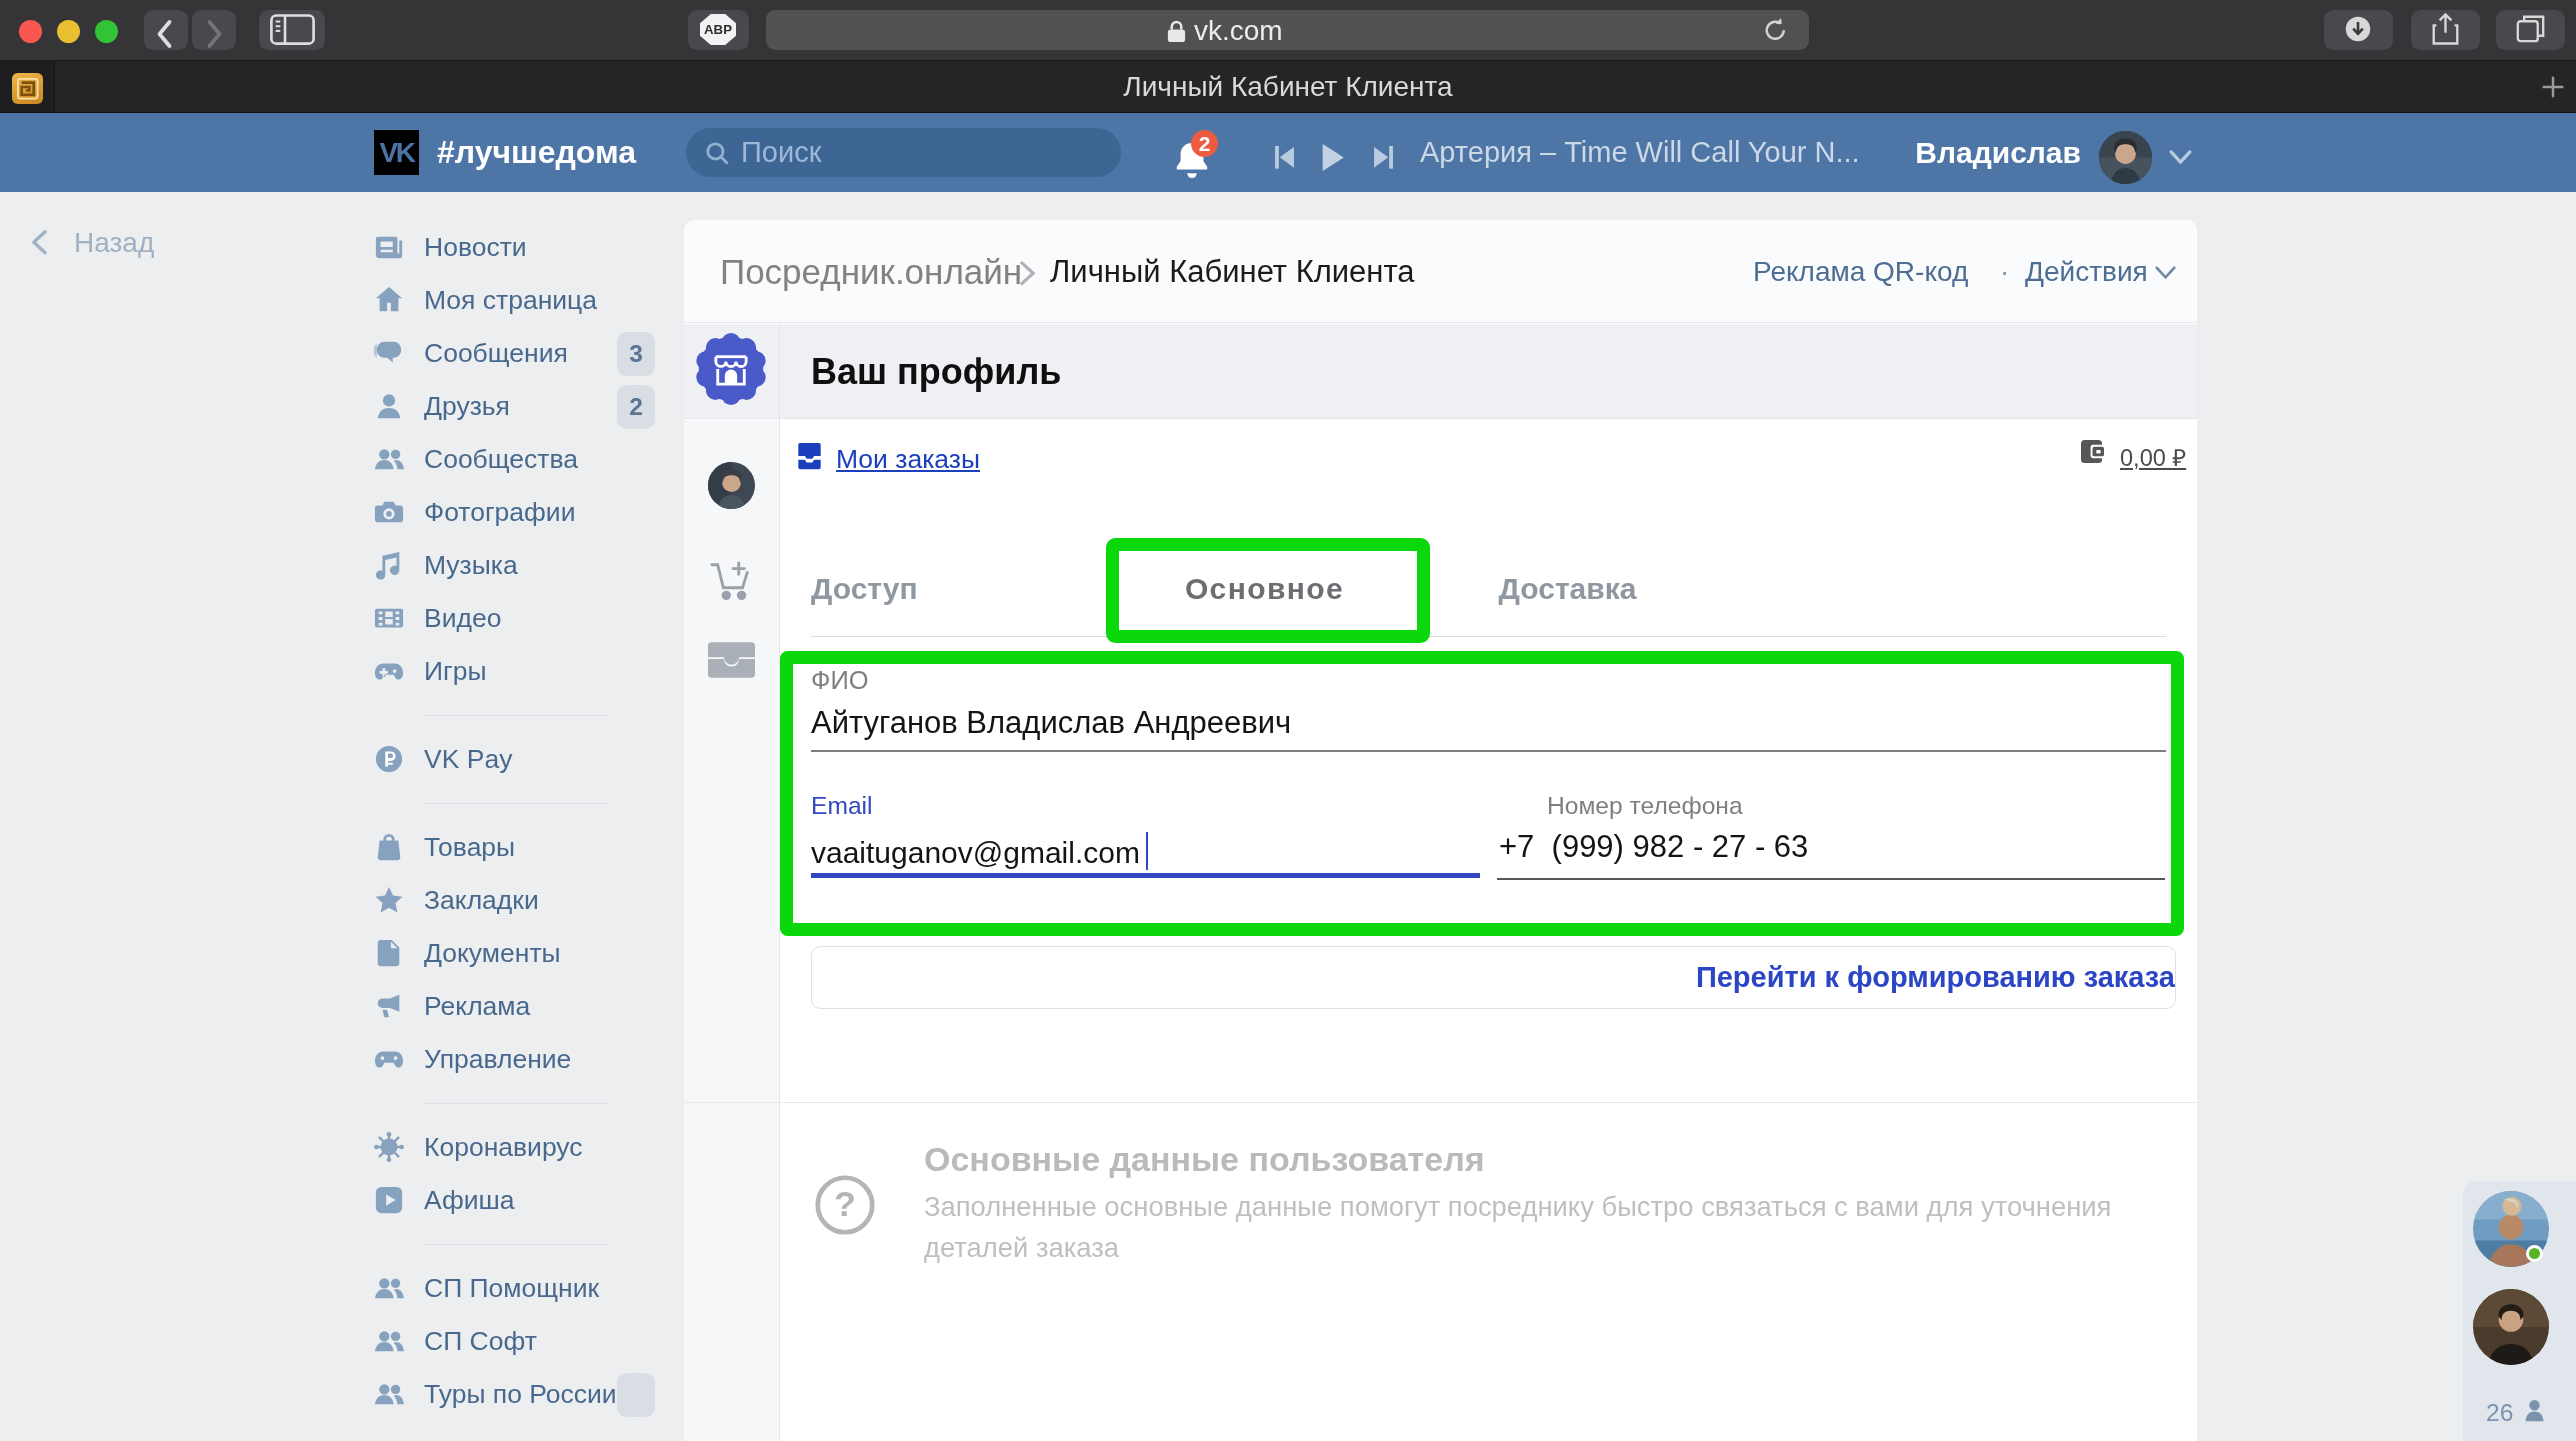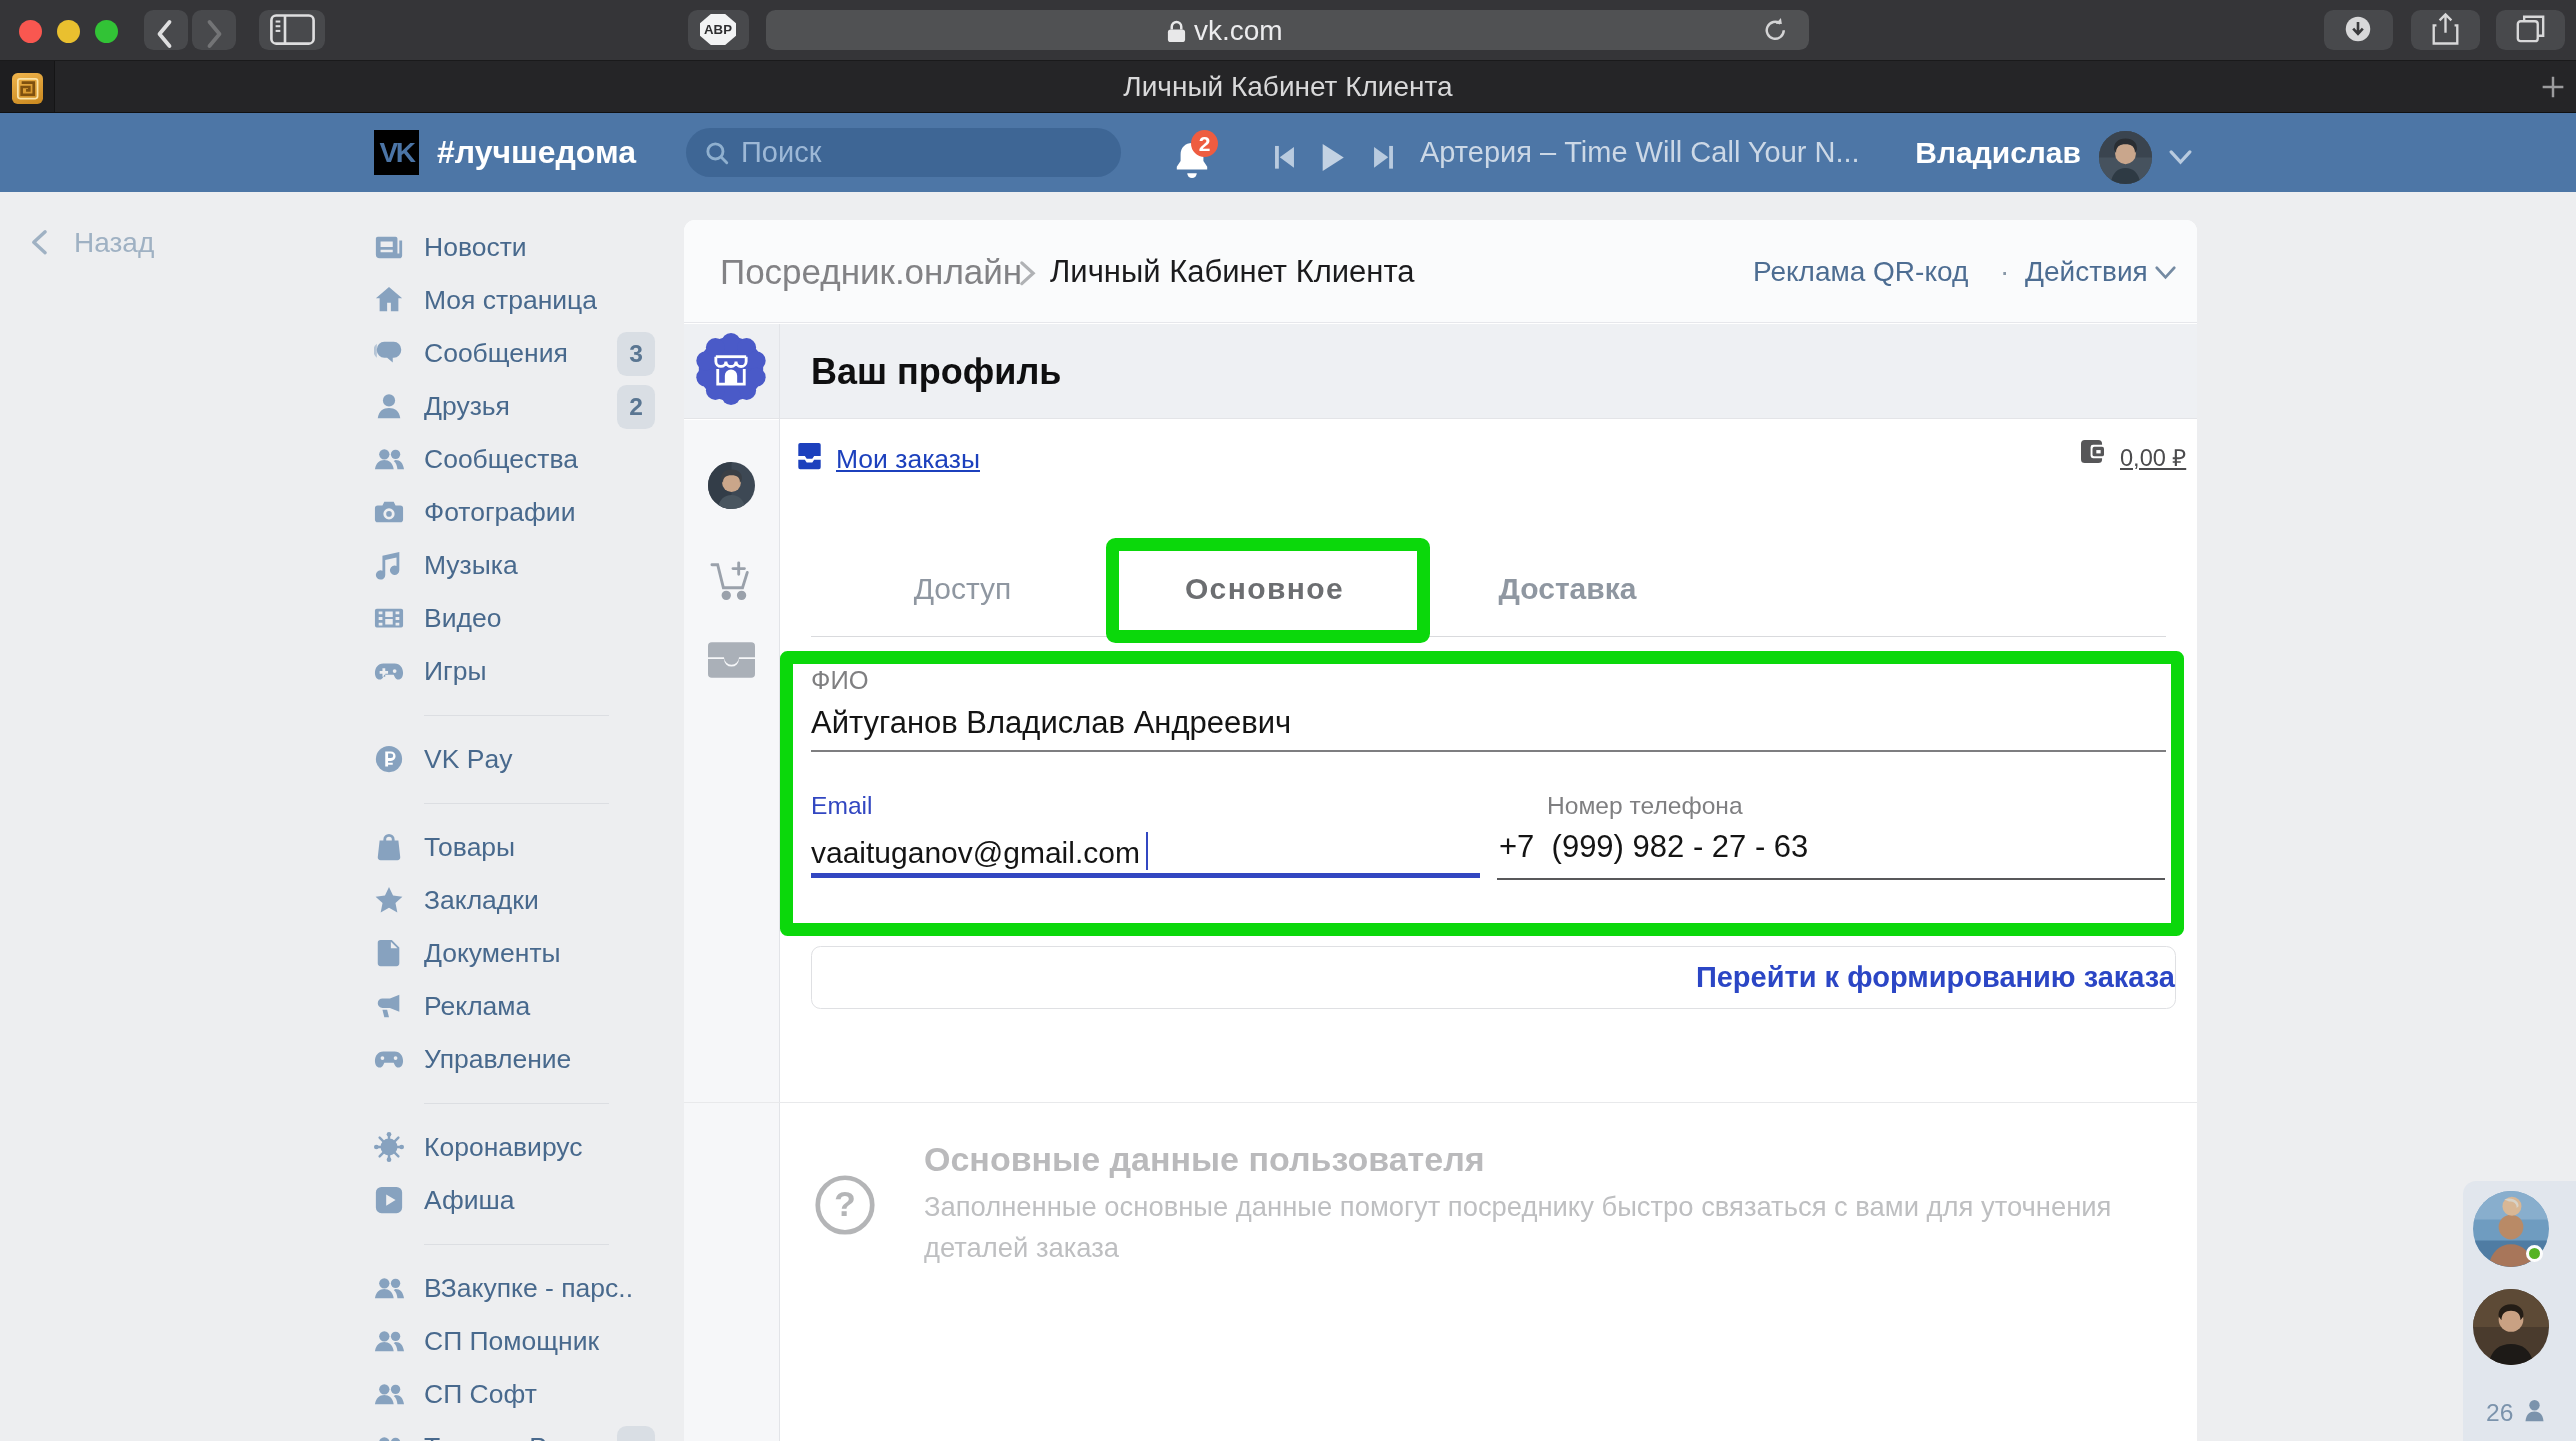--- a/index.html
+++ b/index.html
@@ -276,29 +276,20 @@
       </svg>
       <span class="t">Коронавирус</span>
     </div>
     <div class="mi">
       <svg width="30" height="30" viewBox="0 0 32 32" fill="#87a2bf">
         <path d="M8 2h16a6 6 0 0 1 6 6v16a6 6 0 0 1-6 6H8a6 6 0 0 1-6-6V8a6 6 0 0 1 6-6zm5 8v12l10-6z" fill-rule="evenodd"></path>
       </svg>
       <span class="t">Афиша</span>
     </div>
     <div class="mdiv"></div>
-    <div class="mi">
-      <svg width="30" height="30" viewBox="0 0 32 32" fill="#87a2bf">
-        <circle cx="11" cy="11" r="5.5"></circle>
-        <path d="M1 27c1-7 5-10 10-10s9 3 10 10z"></path>
-        <circle cx="23" cy="11" r="5"></circle>
-        <path d="M23 17c5 0 8 3 9 10h-7c-.4-4-1.4-7-4-9z"></path>
-      </svg>
-      <span class="t">ВЗакупке - парс..</span>
-    </div>
     <div class="mi">
       <svg width="30" height="30" viewBox="0 0 32 32" fill="#87a2bf">
         <circle cx="11" cy="11" r="5.5"></circle>
         <path d="M1 27c1-7 5-10 10-10s9 3 10 10z"></path>
         <circle cx="23" cy="11" r="5"></circle>
         <path d="M23 17c5 0 8 3 9 10h-7c-.4-4-1.4-7-4-9z"></path>
       </svg>
       <span class="t">СП Помощник</span>
     </div>
     <div class="mi">
@@ -395,21 +386,21 @@
       </g>
     </svg>
   <div class="abs" style="left:152px;top:224px;font-size:26.5px;color:#1c40bd;text-decoration:underline">Мои заказы</div>
   <svg class="abs" style="left:1397px;top:220px" width="23" height="23" viewBox="0 0 24 24">
       <path d="M4 0h14a4 4 0 0 1 4 4v1h-9.5A2.5 2.5 0 0 0 10 7.5v9a2.5 2.5 0 0 0 2.5 2.5H22v1a4 4 0 0 1-4 4H4a4 4 0 0 1-4-4V4a4 4 0 0 1 4-4z" fill="#565658"></path>
       <rect x="12" y="7" width="12" height="10" rx="2" fill="#565658"></rect>
       <rect x="16" y="10.5" width="4.5" height="3.5" fill="#fff"></rect>
     </svg>
   <div class="abs" style="left:1436px;top:221px;font-size:23.6px;color:#4b4b4d;text-decoration:underline">0,00 ₽</div>
 
-  <div class="abs" style="left:127px;top:352px;width:303px;text-align:center;font-size:30px;font-weight:400;color:#8f97a1">Доступ</div>
+  <div class="abs" style="left:127px;top:352px;width:303px;font-size:30px;font-weight:700;color:#8f97a1">Доступ</div>
   <div class="abs" style="left:429px;top:352px;width:303px;text-align:center;font-size:30px;font-weight:700;color:#6c6e71;letter-spacing:1.4px">Основное</div>
   <div class="abs" style="left:732px;top:352px;width:303px;text-align:center;font-size:30px;font-weight:700;color:#8f97a1">Доставка</div>
   <div class="abs" style="left:127px;top:416px;width:1355px;height:0;border-top:0.9px solid #d9dadd"></div>
 
   <div class="gr" style="left:422px;top:318px;width:324px;height:105px;border-radius:9.5px"></div>
   <div class="gr" style="left:96px;top:431px;width:1404px;height:285px;border-radius:7.6px"></div>
 
   <div class="lbl" style="left:127px;top:446px;font-size:25.5px">ФИО</div>
   <div class="val" style="left:127px;top:485px;font-size:31px">Айтуганов Владислав Андреевич</div>
   <div class="uline" style="left:127px;top:530px;width:1355px;height:1.9px;background:#7e7e80"></div>

